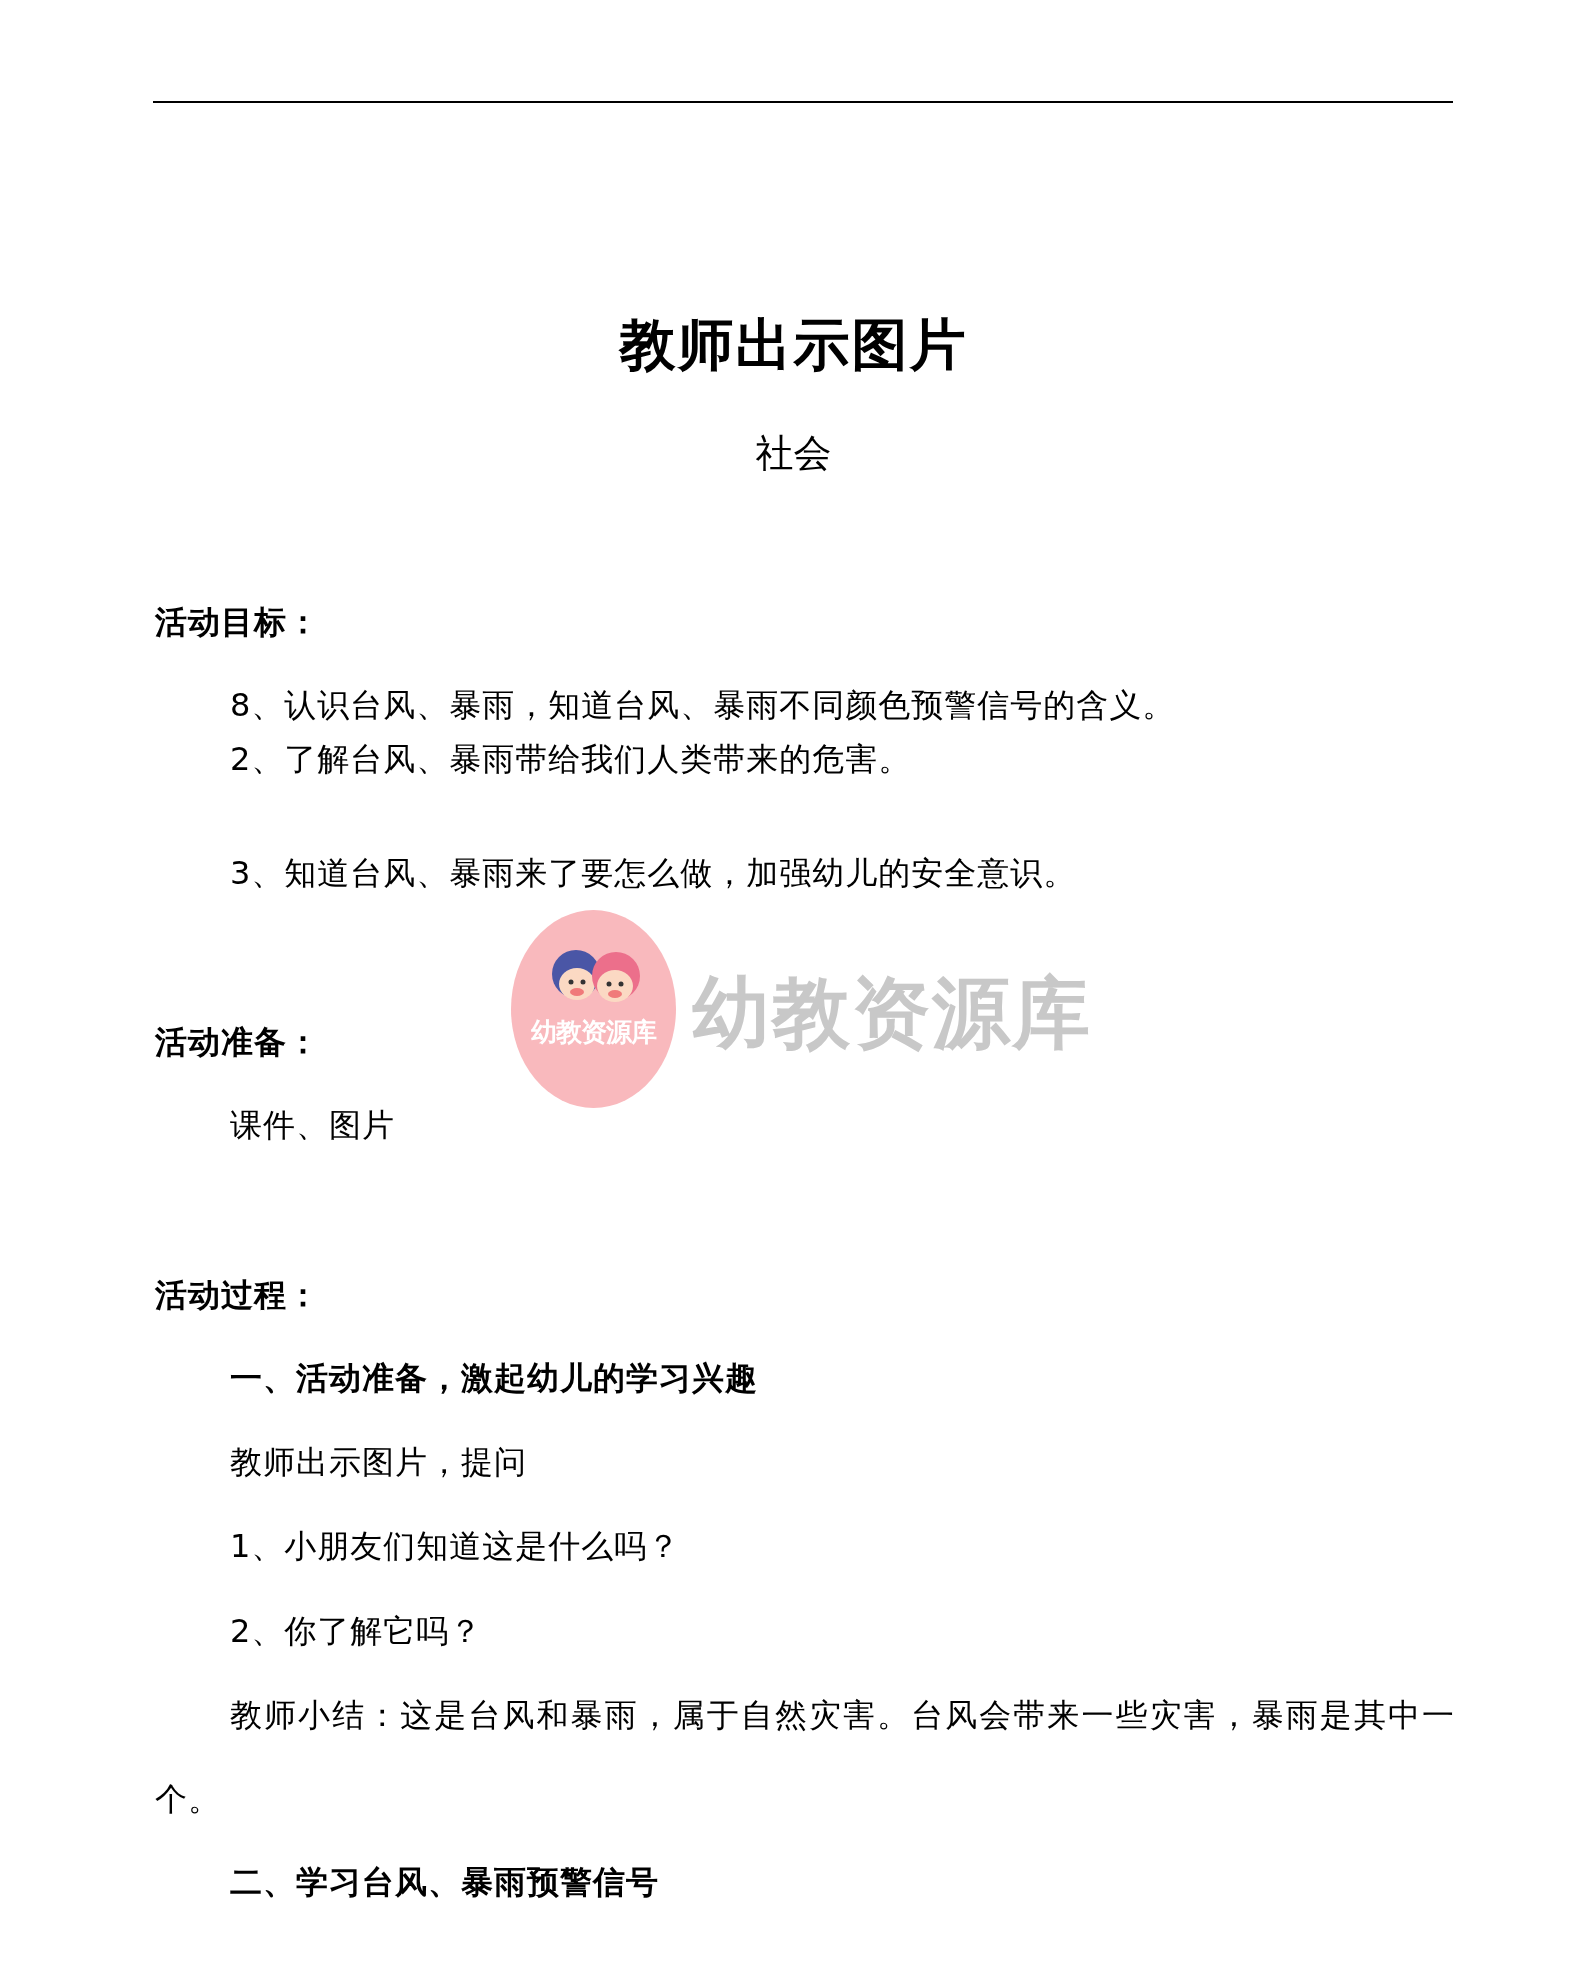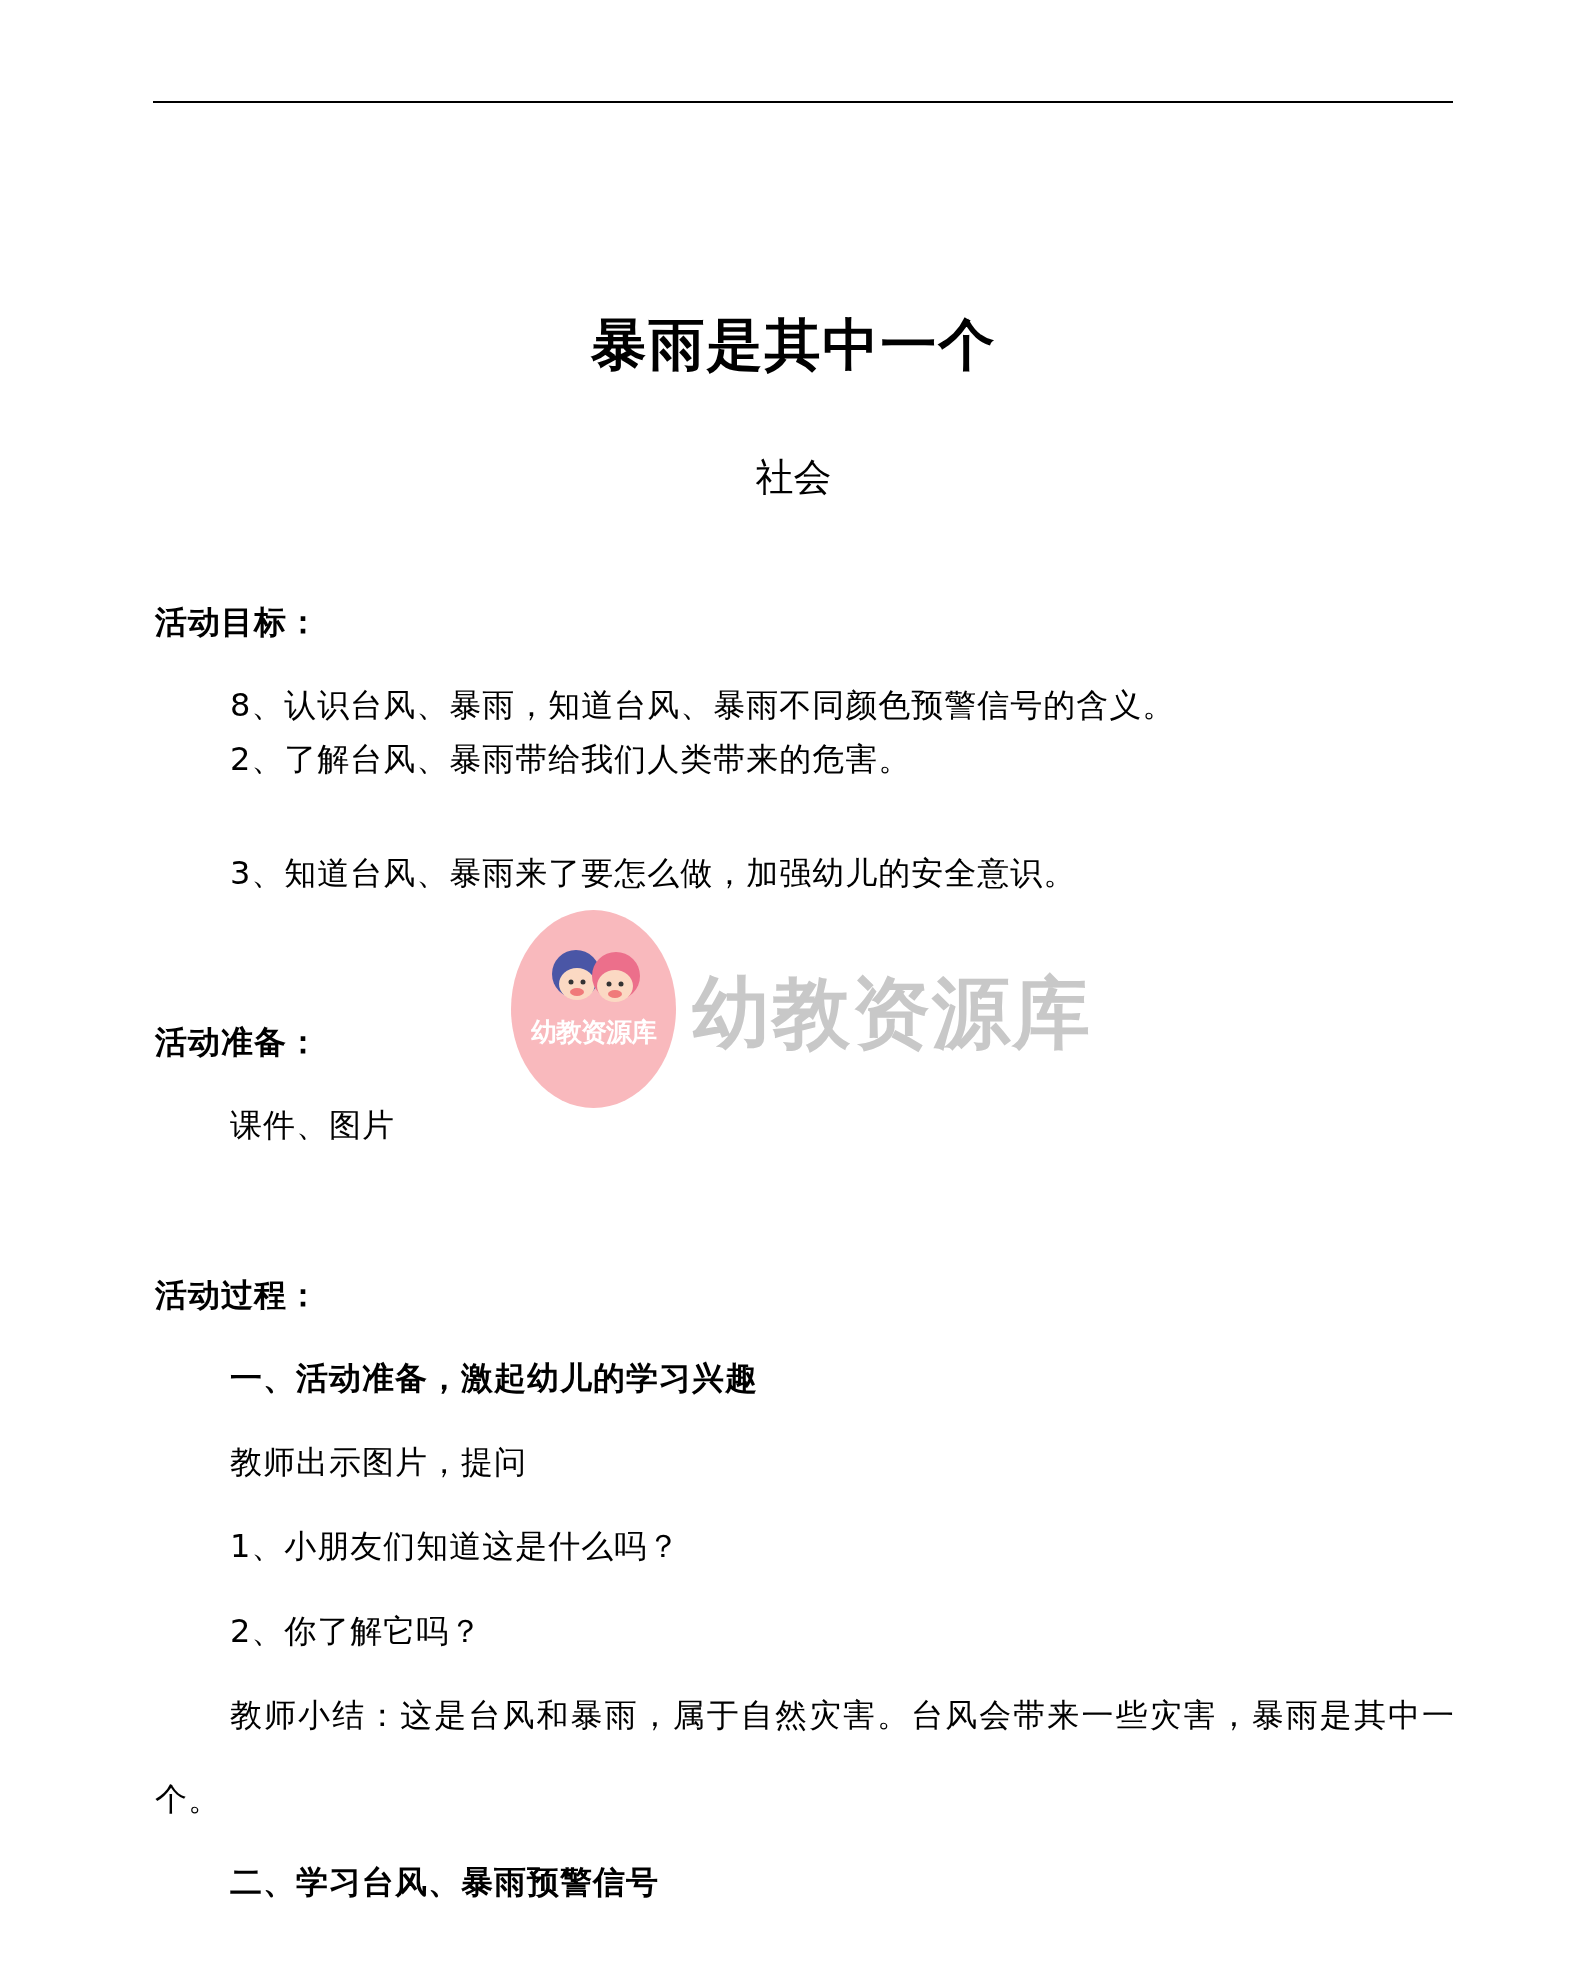--- a/index.html
+++ b/index.html
@@ -2,38 +2,38 @@
 <html><head>
 <meta charset="utf-8">
 <style>
   html, body { margin: 0; padding: 0; background: #ffffff; }
   body { width: 1587px; height: 1980px; position: relative; overflow: hidden;
          font-family: "DejaVu Sans", "Liberation Sans", sans-serif; color: #000; }
   .rule { position: absolute; left: 153px; top: 101px; width: 1300px; height: 2px; background: #000; }
   .title { position: absolute; left: 0; width: 1587px; top: 310px; text-align: center;
            font-size: 56px; font-weight: bold; letter-spacing: 2px; line-height: 70px; }
   .subtitle { position: absolute; left: 0; width: 1587px; top: 428px; text-align: center;
-              font-size: 38px; line-height: 50px; margin-top: 24px; }
+              font-size: 38px; line-height: 50px; }
   .line { position: absolute; font-size: 32px; line-height: 44px; white-space: nowrap; letter-spacing: 1px; }
   .h { left: 155px; font-weight: bold; }
   .ind { left: 230px; }
   .bold { font-weight: bold; }
   .para { left: 155px; width: 1300px; white-space: normal; text-indent: 75px; line-height: 84px; text-align: justify; }
   .wm { position: absolute; left: 511px; top: 910px; width: 165px; height: 200px; }
   .wm-circle { position: absolute; left: 0; top: 0; width: 165px; height: 198px; border-radius: 50%; background: #f9b9bd; }
   .wm-text-small { position: absolute; left: 0; width: 165px; top: 105px; text-align: center; color: #fff;
                    font-weight: bold; font-size: 26px; letter-spacing: -1px; }
   .wm-text { position: absolute; left: 692px; top: 962px; font-size: 78px; color: #c8c8c8; letter-spacing: 2px; font-weight: bold; }
 </style>
 </head>
 <body>
 
 <div class="rule"></div>
 
-<div class="title">暴雨是其中一个</div>
+<div class="title">教师出示图片</div>
 <div class="subtitle">社会</div>
 
 <div class="line h" style="top:600px">活动目标：</div>
 <div class="line ind" style="top:683px">8、认识台风、暴雨，知道台风、暴雨不同颜色预警信号的含义。</div>
 <div class="line ind" style="top:737px">2、了解台风、暴雨带给我们人类带来的危害。</div>
 <div class="line ind" style="top:851px">3、知道台风、暴雨来了要怎么做，加强幼儿的安全意识。</div>
 
 <div class="wm">
   <div class="wm-circle"></div>
   <svg style="position:absolute;left:30px;top:28px" width="110" height="80" viewBox="0 0 110 80">

